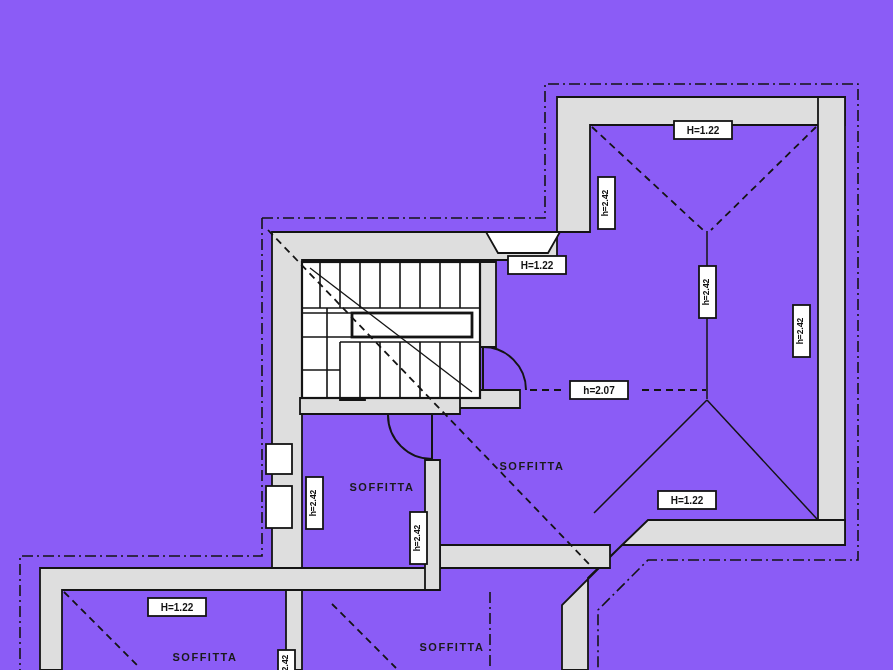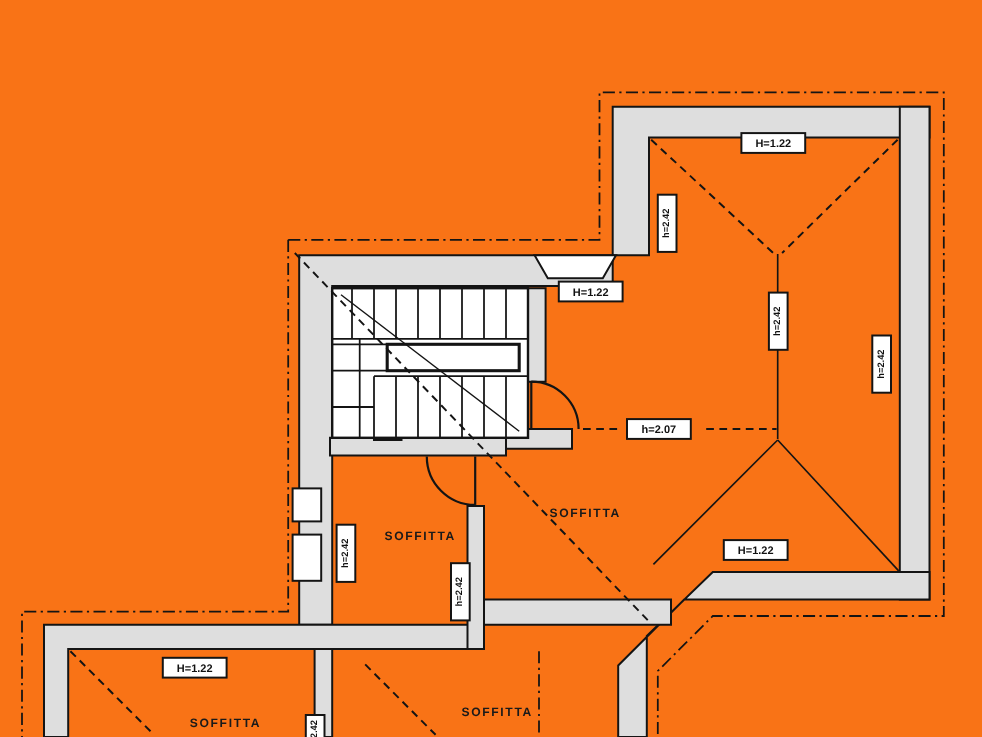--- a/index.html
+++ b/index.html
@@ -8,21 +8,21 @@
     background: #ffffff;
     width: 893px;
     height: 670px;
     overflow: hidden;
     font-family: "Liberation Sans", sans-serif;
   }
   #plan-wrap {
     width: 893px;
     height: 670px;
     position: relative;
-    background: #f97316;
+    background: #8b5cf6;
   }
   svg { display: block; }
 
   .wall       { fill: #dedede; stroke: #141414; stroke-width: 1.8; }
   .thinline   { stroke: #141414; stroke-width: 1.3; fill: none; }
   .roofline   { stroke: #141414; stroke-width: 1.5; fill: none; }
   .dashed     { stroke: #141414; stroke-width: 1.8; fill: none; stroke-dasharray: 7 5; }
   .dashdot    { stroke: #141414; stroke-width: 1.6; fill: none; stroke-dasharray: 11 4 2 4; }
   .opening    { fill: #ffffff; stroke: #141414; stroke-width: 1.8; }
   .stair-out  { fill: #ffffff; stroke: #141414; stroke-width: 2.2; }

